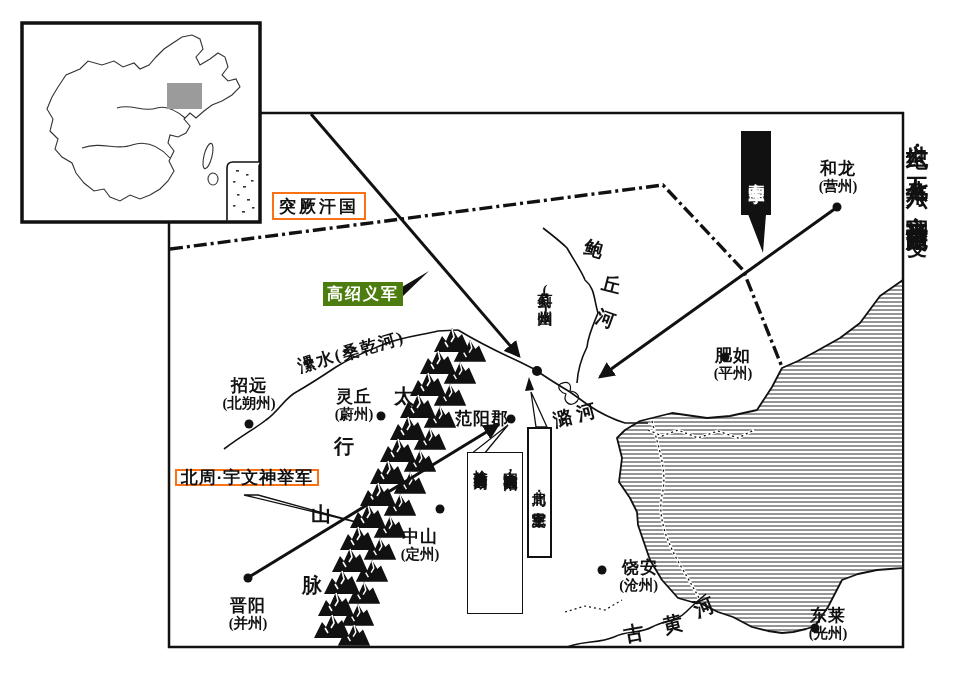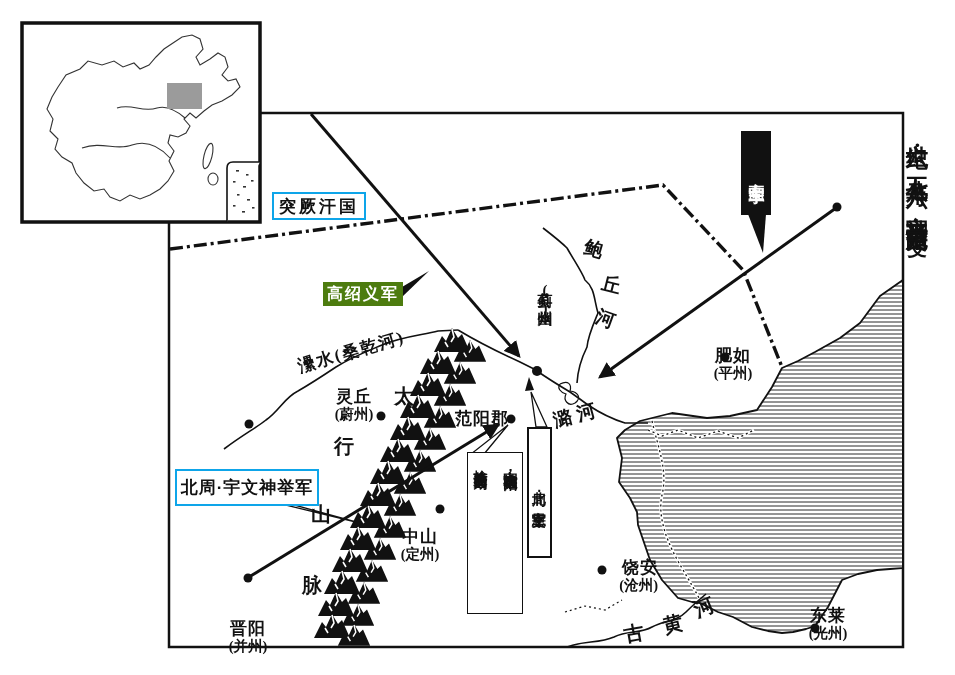--- a/index.html
+++ b/index.html
@@ -5,21 +5,21 @@
   html,body { margin:0; padding:0; background:#e8e8e8; }
   #stage {
     position:relative; width:955px; height:675px; background:#ffffff;
     overflow:hidden; font-family:"Liberation Serif","DejaVu Serif",serif; color:#111;
   }
   #linework { position:absolute; left:0; top:0; }
   .lbl { position:absolute; color:#111; }
   .city { text-align:center; line-height:1.12; font-weight:600; font-size:17px; letter-spacing:1px; }
   .city .sub { font-size:14.5px; letter-spacing:0; }
   .boxlbl {
-    position:absolute; box-sizing:border-box; background:#fff; border:2px solid #0ea5e9;
+    position:absolute; box-sizing:border-box; background:#fff; border:2px solid #f97316;
     font-family:"Liberation Sans","DejaVu Sans",sans-serif; font-weight:bold;
     display:flex; align-items:center; justify-content:center; font-size:17px; letter-spacing:3px;
   }
   .blackbox { background:#4d7c0f; color:#fff; border:none; letter-spacing:2px; font-size:16px; }
   .riverlbl { font-weight:600; font-size:19px; }
   .mountain-char { font-weight:700; font-size:20px; }
   #side-title {
     position:absolute; left:906px; top:126px; height:526px;
     writing-mode:vertical-rl; text-orientation:upright;
     font-weight:bold; font-size:22px; letter-spacing:2px; line-height:1.0;
@@ -208,43 +208,51 @@
 
   <div id="side-title">
     <span>六世纪·五七八年六月</span>
     <span class="gap">宇文神举平定范阳民变</span>
   </div>
 
   <div class="boxlbl" style="left:272px; top:192px; width:94px; height:28px;">突厥汗国</div>
 
   <div class="boxlbl blackbox" style="left:323px; top:282px; width:80px; height:24px;">高绍义军</div>
   <div id="baoning-box">高宝宁军</div>
-  <div class="boxlbl" style="left:175px; top:469px; width:144px; height:37px; letter-spacing:1px;">北周·宇文神举军</div>
+  <div class="boxlbl" style="left:175px; top:469px; width:144px; height:17px; letter-spacing:1px;">北周·宇文神举军</div>
   <div id="en-box">北周·宇文恩军</div>
 
   <div id="note-box">
     <div class="col right">宇文神举攻陷范阳，</div>
     <div class="col left">擒获变民卢昌期</div>
   </div>
 
+  <div class="lbl city" style="left:800px; top:159px; width:76px;">
+    <div>和龙</div>
+    <div class="sub">(营州)</div>
+  </div>
   <div class="lbl" id="jixian-lbl" style="left:537px; top:281px; height:92px;">蓟县(幽州)</div>
   <div class="lbl city" style="left:703px; top:346px; width:60px;">
     <div>肥如</div>
     <div class="sub">(平州)</div>
   </div>
+  <div class="lbl city" style="left:203px; top:376px; width:92px;">
+    <div>招远</div>
+    <div class="sub">(北朔州)</div>
+  </div>
   <div class="lbl city" style="left:328px; top:387px; width:52px;">
     <div>灵丘</div>
     <div class="sub">(蔚州)</div>
   </div>
   <div class="lbl city" style="left:455px; top:409px; width:54px;">范阳郡</div>
   <div class="lbl city" style="left:400px; top:499px; width:40px;margin-top:28px;">
     <div>中山</div>
     <div class="sub">(定州)</div>
   </div>
-  <div class="lbl city" style="left:221px; top:619px; width:54px;">
+  <div class="lbl city" style="left:221px; top:596px; width:54px;">
     <div>晋阳</div>
     <div class="sub">(并州)</div>
   </div>
   <div class="lbl city" style="left:610px; top:558px; width:48px;text-align:right;">
     <div>饶安</div>
     <div class="sub">(沧州)</div>
   </div>
   <div class="lbl city" style="left:804px; top:606px; width:48px;">
     <div>东莱</div>
     <div class="sub">(光州)</div>

